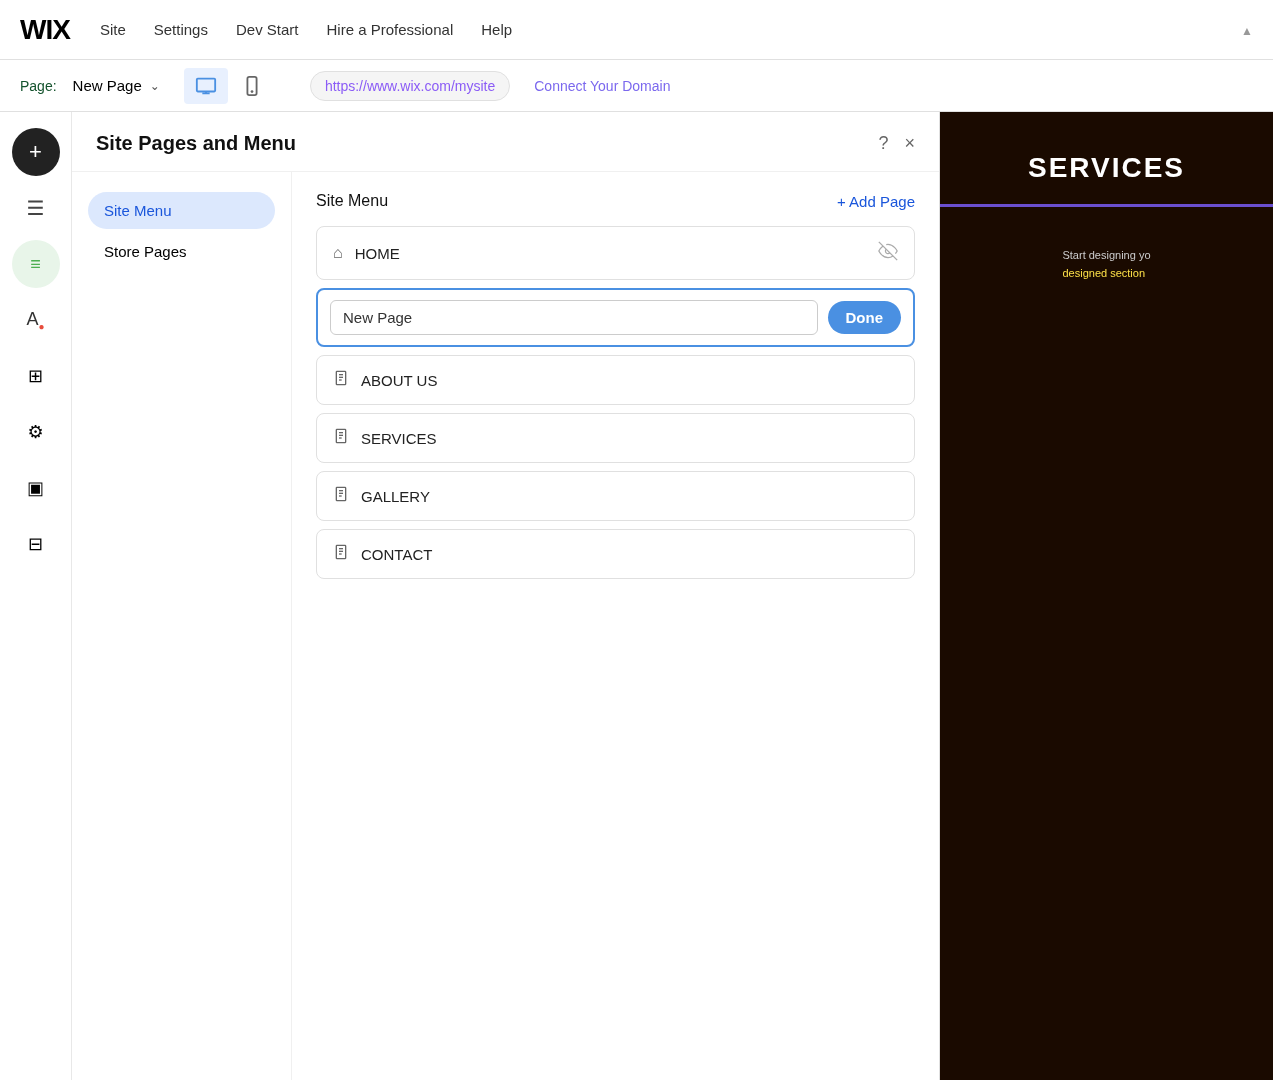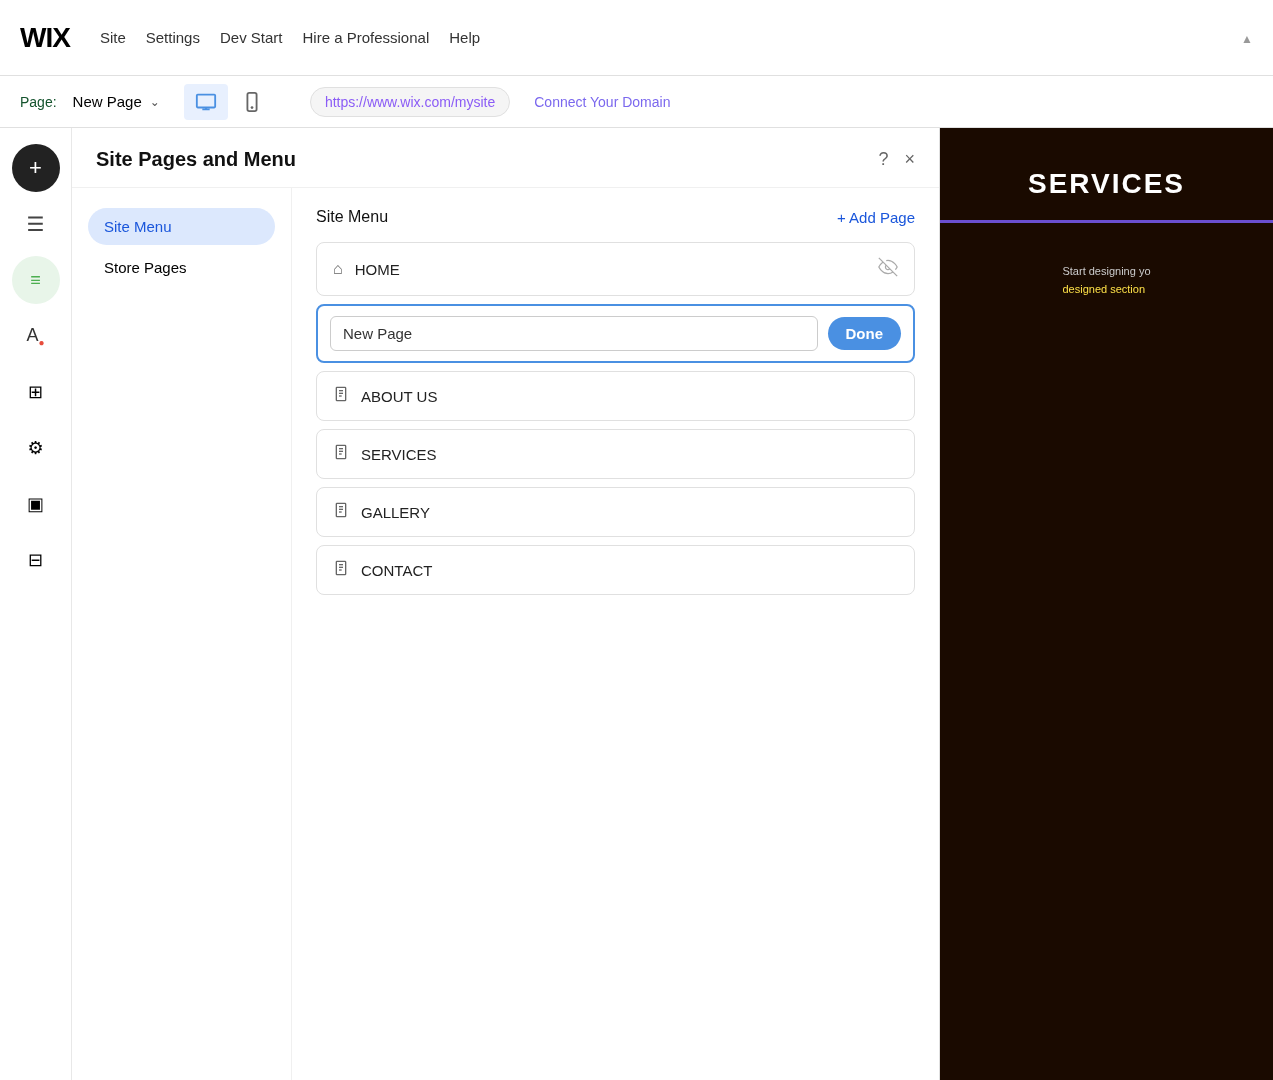--- a/index.html
+++ b/index.html
@@ -1,25 +1,25 @@
 <!DOCTYPE html>
 <html><head>
   <meta charset="utf-8">
   <style>
     * { box-sizing: border-box; margin: 0; padding: 0; }
     body { font-family: -apple-system, BlinkMacSystemFont, 'Segoe UI', Helvetica, Arial, sans-serif; background: #f5f5f5; width: 1273px; min-height: 1080px; overflow-x: hidden; }
 
     
     .top-nav {
-      display: flex; align-items: center; height: 76px;
+      display: flex; align-items: center; height: 60px;
       background: #fff; border-bottom: 1px solid #e0e0e0;
       padding: 0 20px; gap: 30px; position: relative; z-index: 100;
     }
     .wix-logo { font-size: 28px; font-weight: 900; letter-spacing: -1px; color: #000; }
-    .nav-links { display: flex; gap: 20px; }
+    .nav-links { display: flex; gap: 28px; }
     .nav-link { font-size: 15px; color: #333; cursor: pointer; }
     .top-nav-right { margin-left: auto; }
     .expand-icon { color: #999; font-size: 12px; }
 
     
     .second-bar {
       display: flex; align-items: center; height: 52px;
       background: #fff; border-bottom: 1px solid #e0e0e0;
       padding: 0 20px; gap: 16px;
     }

